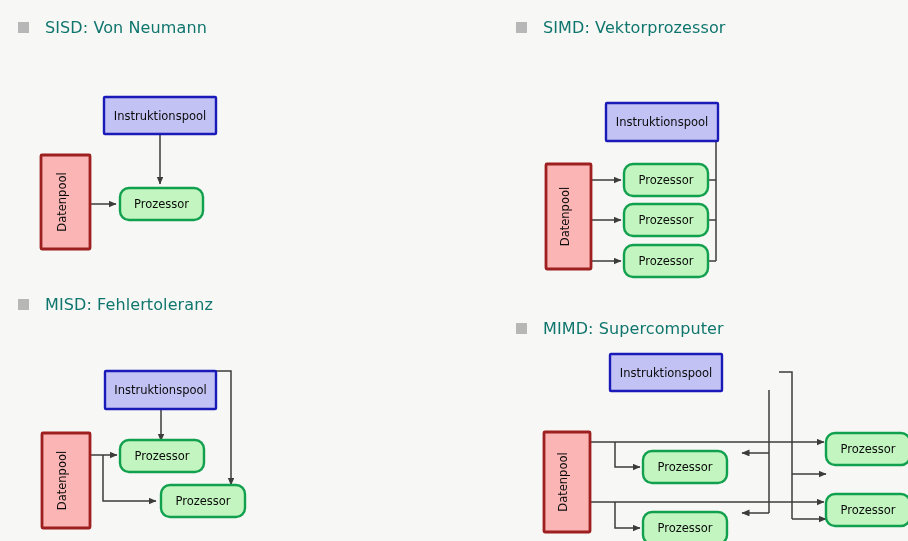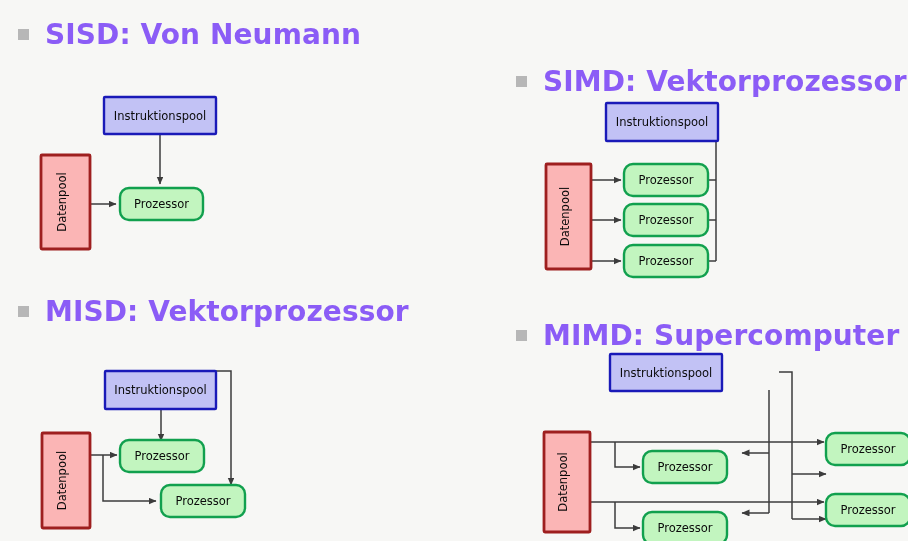--- a/index.html
+++ b/index.html
@@ -37,23 +37,23 @@
     white-space: nowrap;
   }
   .bullet-square {
     width: 11px;
     height: 11px;
     background: #b7b7b7;
     margin-right: 16px;
     flex: 0 0 auto;
   }
   .bullet-title {
-    font-size: 28px;
-    color: #8b5cf6;
-    font-weight: 700;
+    font-size: 16px;
+    color: #0f766e;
+    font-weight: 400;
     letter-spacing: 0.1px;
     font-family: "DejaVu Sans", "Liberation Sans", sans-serif;
   }
 
   .diagram {
     position: absolute;
     left: 0;
     top: 12px;
     width: 454px;
     height: 270px;
@@ -98,21 +98,21 @@
         <text x="65.5" y="190" text-anchor="middle" class="node-label" transform="rotate(-90 65.5 190)">Datenpool</text>
 
         <rect x="120" y="176" width="83" height="32" rx="9" fill="#c2f5bf" stroke="#11a04e" stroke-width="2.4"></rect>
         <text x="161.5" y="196" text-anchor="middle" class="node-label">Prozessor</text>
       </svg>
     </div>
   </div>
 
   <div class="quadrant q-tr">
 
-    <div class="bullet-row" style="left:62px; top:18px;margin-top:47px;">
+    <div class="bullet-row" style="left:62px; top:18px;">
       <span class="bullet-square"></span>
       <span class="bullet-title">SIMD: Vektorprozessor</span>
     </div>
 
     <div class="diagram">
       <svg width="454" height="270" viewBox="0 0 454 270" xmlns="http://www.w3.org/2000/svg">
         <defs>
           <marker id="ah2" markerWidth="9" markerHeight="9" refX="7.5" refY="3.4" orient="auto" markerUnits="userSpaceOnUse">
             <path d="M0,0 L8,3.4 L0,6.8 z" fill="#3c3c3c"></path>
           </marker>
@@ -144,21 +144,21 @@
         <rect x="170" y="233" width="84" height="32" rx="9" fill="#c2f5bf" stroke="#11a04e" stroke-width="2.4"></rect>
         <text x="212" y="253" text-anchor="middle" class="node-label">Prozessor</text>
       </svg>
     </div>
   </div>
 
   <div class="quadrant q-bl">
 
     <div class="bullet-row" style="left:18px; top:18px;">
       <span class="bullet-square"></span>
-      <span class="bullet-title">MISD: Vektorprozessor</span>
+      <span class="bullet-title">MISD: Fehlertoleranz</span>
     </div>
 
     <div class="diagram">
       <svg width="454" height="264" viewBox="0 0 454 264" xmlns="http://www.w3.org/2000/svg">
         <defs>
           <marker id="ah3" markerWidth="9" markerHeight="9" refX="7.5" refY="3.4" orient="auto" markerUnits="userSpaceOnUse">
             <path d="M0,0 L8,3.4 L0,6.8 z" fill="#3c3c3c"></path>
           </marker>
         </defs>
 

